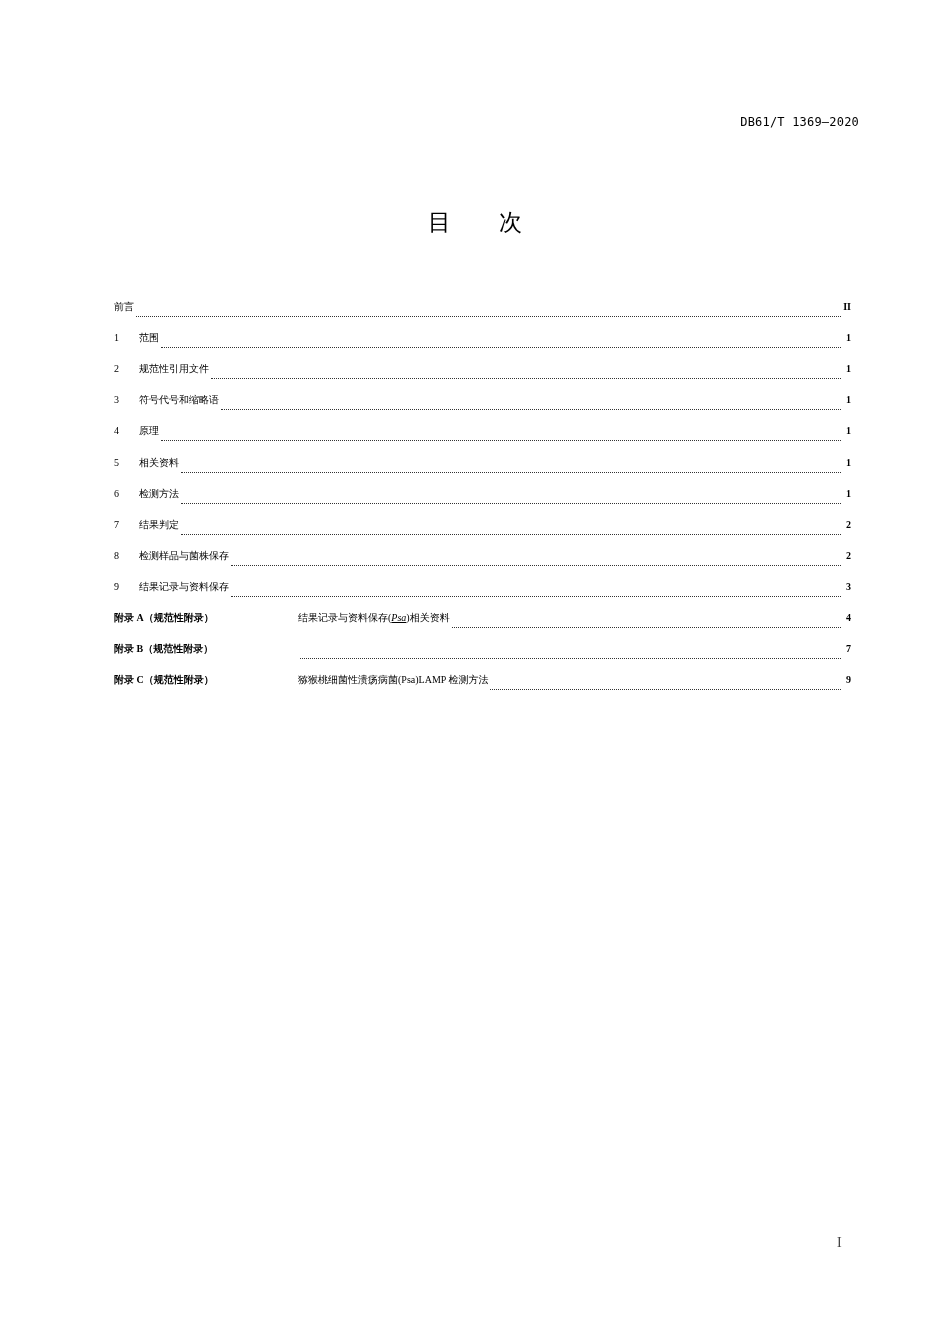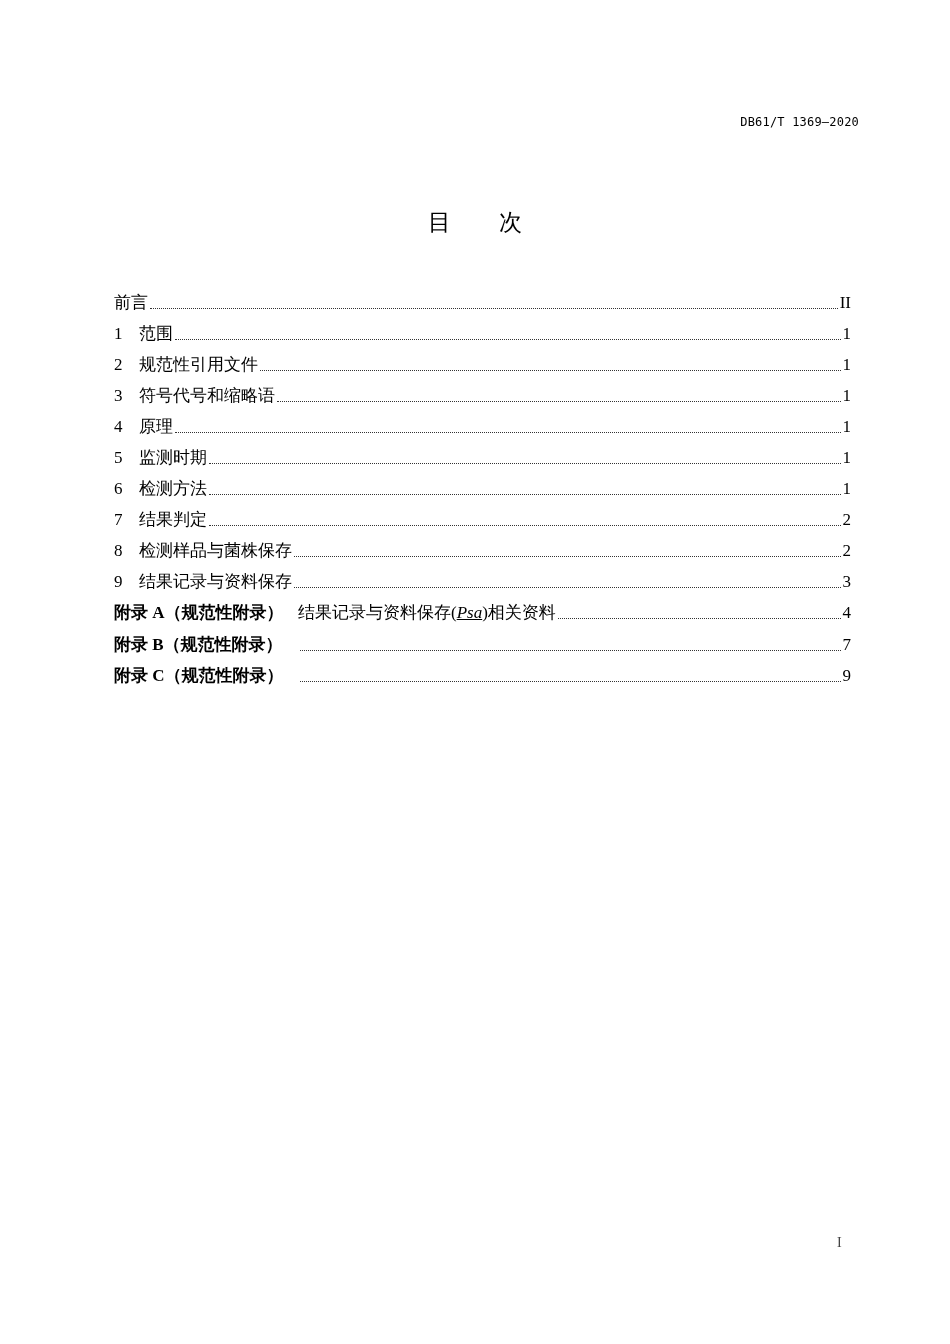--- a/index.html
+++ b/index.html
@@ -44,23 +44,23 @@
       position: absolute;
       top: 287px;
       left: 114px;
       width: 737px;
       margin: 0;
       padding: 0;
       list-style: none;
     }
     .toc-item {
       display: flex;
-      align-items: center;
+      align-items: flex-end;
       height: 31.1px;
-      font-size: 17px;
+      font-size: 10px;
       line-height: 22px;
       white-space: nowrap;
     }
     .toc-num {
       display: inline-block;
       width: 25px;
       flex: 0 0 auto;
     }
     .toc-label {
       flex: 0 0 auto;
@@ -83,20 +83,21 @@
       position: absolute;
       left: 0;
       right: 0;
       bottom: 1px;
       border-bottom: 1.4px dotted #333;
     }
     .toc-page {
       flex: 0 0 auto;
       text-align: right;
       min-width: 8px;
+      font-weight: bold;
     }
     .page-number {
       position: absolute;
       top: 1235px;
       left: 837px;
       font-size: 14px;
       font-family: "Liberation Serif", serif;
       color: #444;
     }
     em { font-style: italic; text-decoration: underline; }
@@ -135,21 +136,21 @@
     <span class="toc-page">1</span>
   </li>
   <li class="toc-item">
     <span class="toc-num">4</span>
     <span class="toc-label">原理</span>
     <span class="toc-dots"></span>
     <span class="toc-page">1</span>
   </li>
   <li class="toc-item">
     <span class="toc-num">5</span>
-    <span class="toc-label">监测时期</span>
+    <span class="toc-label">相关资料</span>
     <span class="toc-dots"></span>
     <span class="toc-page">1</span>
   </li>
   <li class="toc-item">
     <span class="toc-num">6</span>
     <span class="toc-label">检测方法</span>
     <span class="toc-dots"></span>
     <span class="toc-page">1</span>
   </li>
   <li class="toc-item">
@@ -176,18 +177,19 @@
     <span class="toc-dots"></span>
     <span class="toc-page">4</span>
   </li>
   <li class="toc-item">
     <span class="toc-appendix-prefix">附录 B（规范性附录）</span>
     <span class="toc-dots"></span>
     <span class="toc-page">7</span>
   </li>
   <li class="toc-item">
     <span class="toc-appendix-prefix">附录 C（规范性附录）</span>
+    <span class="toc-label">猕猴桃细菌性溃疡病菌(Psa)LAMP 检测方法</span>
     <span class="toc-dots"></span>
     <span class="toc-page">9</span>
   </li>
 </ul>
 
 <div class="page-number">I</div>
 
 </body></html>

